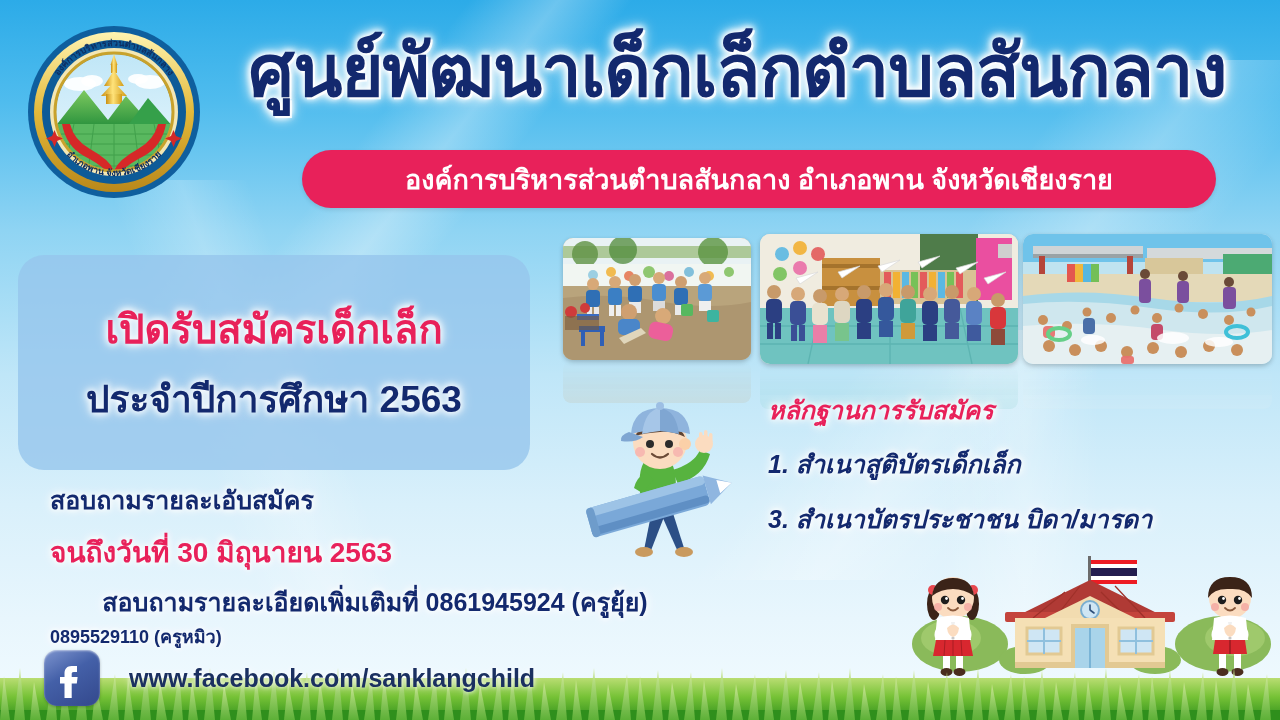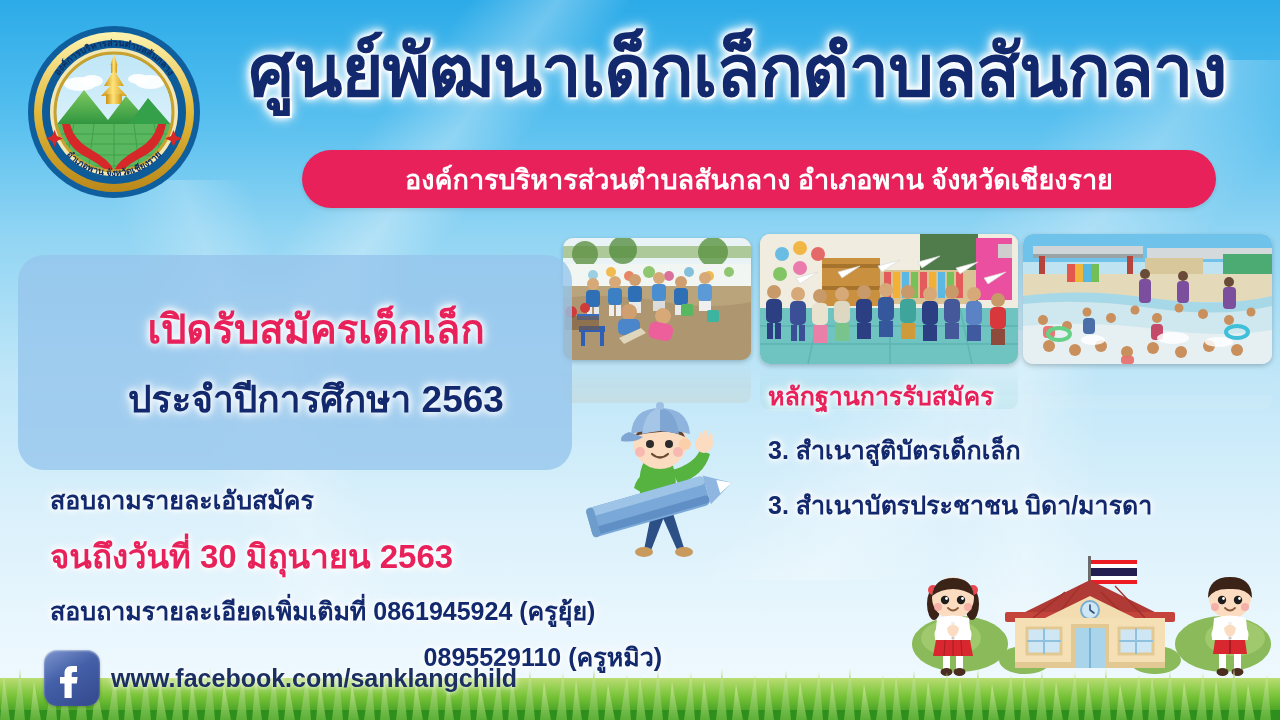--- a/index.html
+++ b/index.html
@@ -35,37 +35,37 @@
     background:#e8215a;border-radius:29px;
     display:flex;align-items:center;justify-content:center;
     box-shadow:0 2px 4px rgba(0,0,0,.10);
   }
   #subtitle-banner .txt{color:#ffffff;font-size:27px;font-weight:bold;white-space:nowrap;}
 
   
   #announce-panel{
     position:absolute;left:18px;top:255px;width:512px;height:215px;
     background:rgba(150,198,236,.80);border-radius:26px;
-    display:flex;flex-direction:column;align-items:center;justify-content:center;gap:4px;padding-left:42px;
+    display:flex;flex-direction:column;align-items:center;justify-content:center;gap:4px;
   }
   .ap-line{font-weight:bold;white-space:nowrap;text-shadow:0 0 6px #fff,0 0 9px #fff,0 0 14px #fff;}
   #ap-l1{font-size:40px;color:#e8215a;margin-bottom:4px;}
   #ap-l2{font-size:37px;color:#13296e;margin-bottom:2px;}
   #ap-l3{font-size:37px;color:#13296e;text-align:center;}
 
   
   #extend-block{position:absolute;left:50px;top:480px;width:650px;}
   .eb-line{font-weight:bold;white-space:nowrap;text-shadow:0 0 5px #fff,0 0 8px #fff,0 0 13px #fff;}
   #eb-l1{font-size:25px;color:#13296e;margin-bottom:10px;}
-  #eb-l2{font-size:33px;color:#e8215a;margin-bottom:8px;}
-  #eb-l3{font-size:25px;color:#13296e;}
-  #eb-l4{font-size:25px;color:#13296e;text-align:right;width:612px;margin-top:6px;}
-
-  
-  #docs-block{position:absolute;left:768px;top:376px;width:500px;}
+  #eb-l2{font-size:28px;color:#e8215a;margin-bottom:8px;}
+  #eb-l3{font-size:25px;color:#13296e;text-align:center;}
+  #eb-l4{font-size:18px;color:#13296e;text-align:left;width:612px;}
+
+  
+  #docs-block{position:absolute;left:768px;top:390px;width:500px;font-style:italic;}
   #docs-title{font-size:25px;font-weight:bold;color:#e8215a;white-space:nowrap;
     text-shadow:0 0 5px #fff,0 0 9px #fff,0 0 13px #fff;margin-bottom:14px;}
   .doc-item{font-size:25px;font-weight:bold;color:#13296e;white-space:nowrap;margin-bottom:15px;
     text-shadow:0 0 5px #fff,0 0 9px #fff,0 0 13px #fff;}
 
   
   .photo{position:absolute;border-radius:10px;overflow:hidden;background:#cfe8f6;
     box-shadow:0 2px 5px rgba(0,0,0,.22);}
   .photo svg{display:block;width:100%;height:100%;}
   #photo-1{left:563px;top:238px;width:188px;height:122px;}
@@ -86,21 +86,21 @@
 
   
   #school-scene{position:absolute;left:905px;top:552px;width:375px;height:130px;}
   #school-scene svg{display:block;width:375px;height:130px;}
 
   
   #grass-strip{position:absolute;left:0;bottom:0;width:1280px;height:72px;}
   #grass-strip svg{display:block;width:1280px;height:72px;}
 
   
-  #facebook-row{position:absolute;left:44px;bottom:14px;display:flex;align-items:center;gap:11px;}
+  #facebook-row{position:absolute;left:44px;bottom:14px;display:flex;align-items:center;gap:29px;}
   #fb-icon{width:56px;height:56px;border-radius:13px;
     background:linear-gradient(150deg,#7e95cf 0%,#4460a8 42%,#33488c 100%);
     box-shadow:inset 0 1px 2px rgba(255,255,255,.55),0 1px 3px rgba(0,0,0,.25);
     position:relative;}
   #fb-icon svg{position:absolute;left:0;top:0;width:56px;height:56px;}
   #fb-url{font-size:25px;font-weight:bold;color:#1b3060;white-space:nowrap;
     text-shadow:0 0 4px rgba(255,255,255,.85),0 0 8px rgba(255,255,255,.7);}
 </style>
 </head>
 <body>
@@ -536,21 +536,21 @@
       <circle cx="82" cy="52" r="4" fill="#2b2b2b"></circle>
       <circle cx="101" cy="52" r="4" fill="#2b2b2b"></circle>
       <circle cx="72" cy="60" r="5" fill="#f6b3ae" opacity=".85"></circle>
       <circle cx="110" cy="60" r="5" fill="#f6b3ae" opacity=".85"></circle>
       <path d="M84 62 q8 7 16 0" fill="none" stroke="#6b4a36" stroke-width="2.2" stroke-linecap="round"></path>
     </svg>
   </div>
 
   <div id="docs-block">
     <div id="docs-title">หลักฐานการรับสมัคร</div>
-    <div class="doc-item">3. สำเนาสูติบัตรเด็กเล็ก</div>
+    <div class="doc-item">1. สำเนาสูติบัตรเด็กเล็ก</div>
     <div class="doc-item">3. สำเนาบัตรประชาชน  บิดา/มารดา</div>
   </div>
 
   <div id="extend-block">
     <div class="eb-line" id="eb-l1">สอบถามรายละเอับสมัคร</div>
     <div class="eb-line" id="eb-l2">จนถึงวันที่ 30 มิถุนายน 2563</div>
     <div class="eb-line" id="eb-l3">สอบถามรายละเอียดเพิ่มเติมที่ 0861945924 (ครูยุ้ย)</div>
     <div class="eb-line" id="eb-l4">0895529110 (ครูหมิว)</div>
   </div>
 

